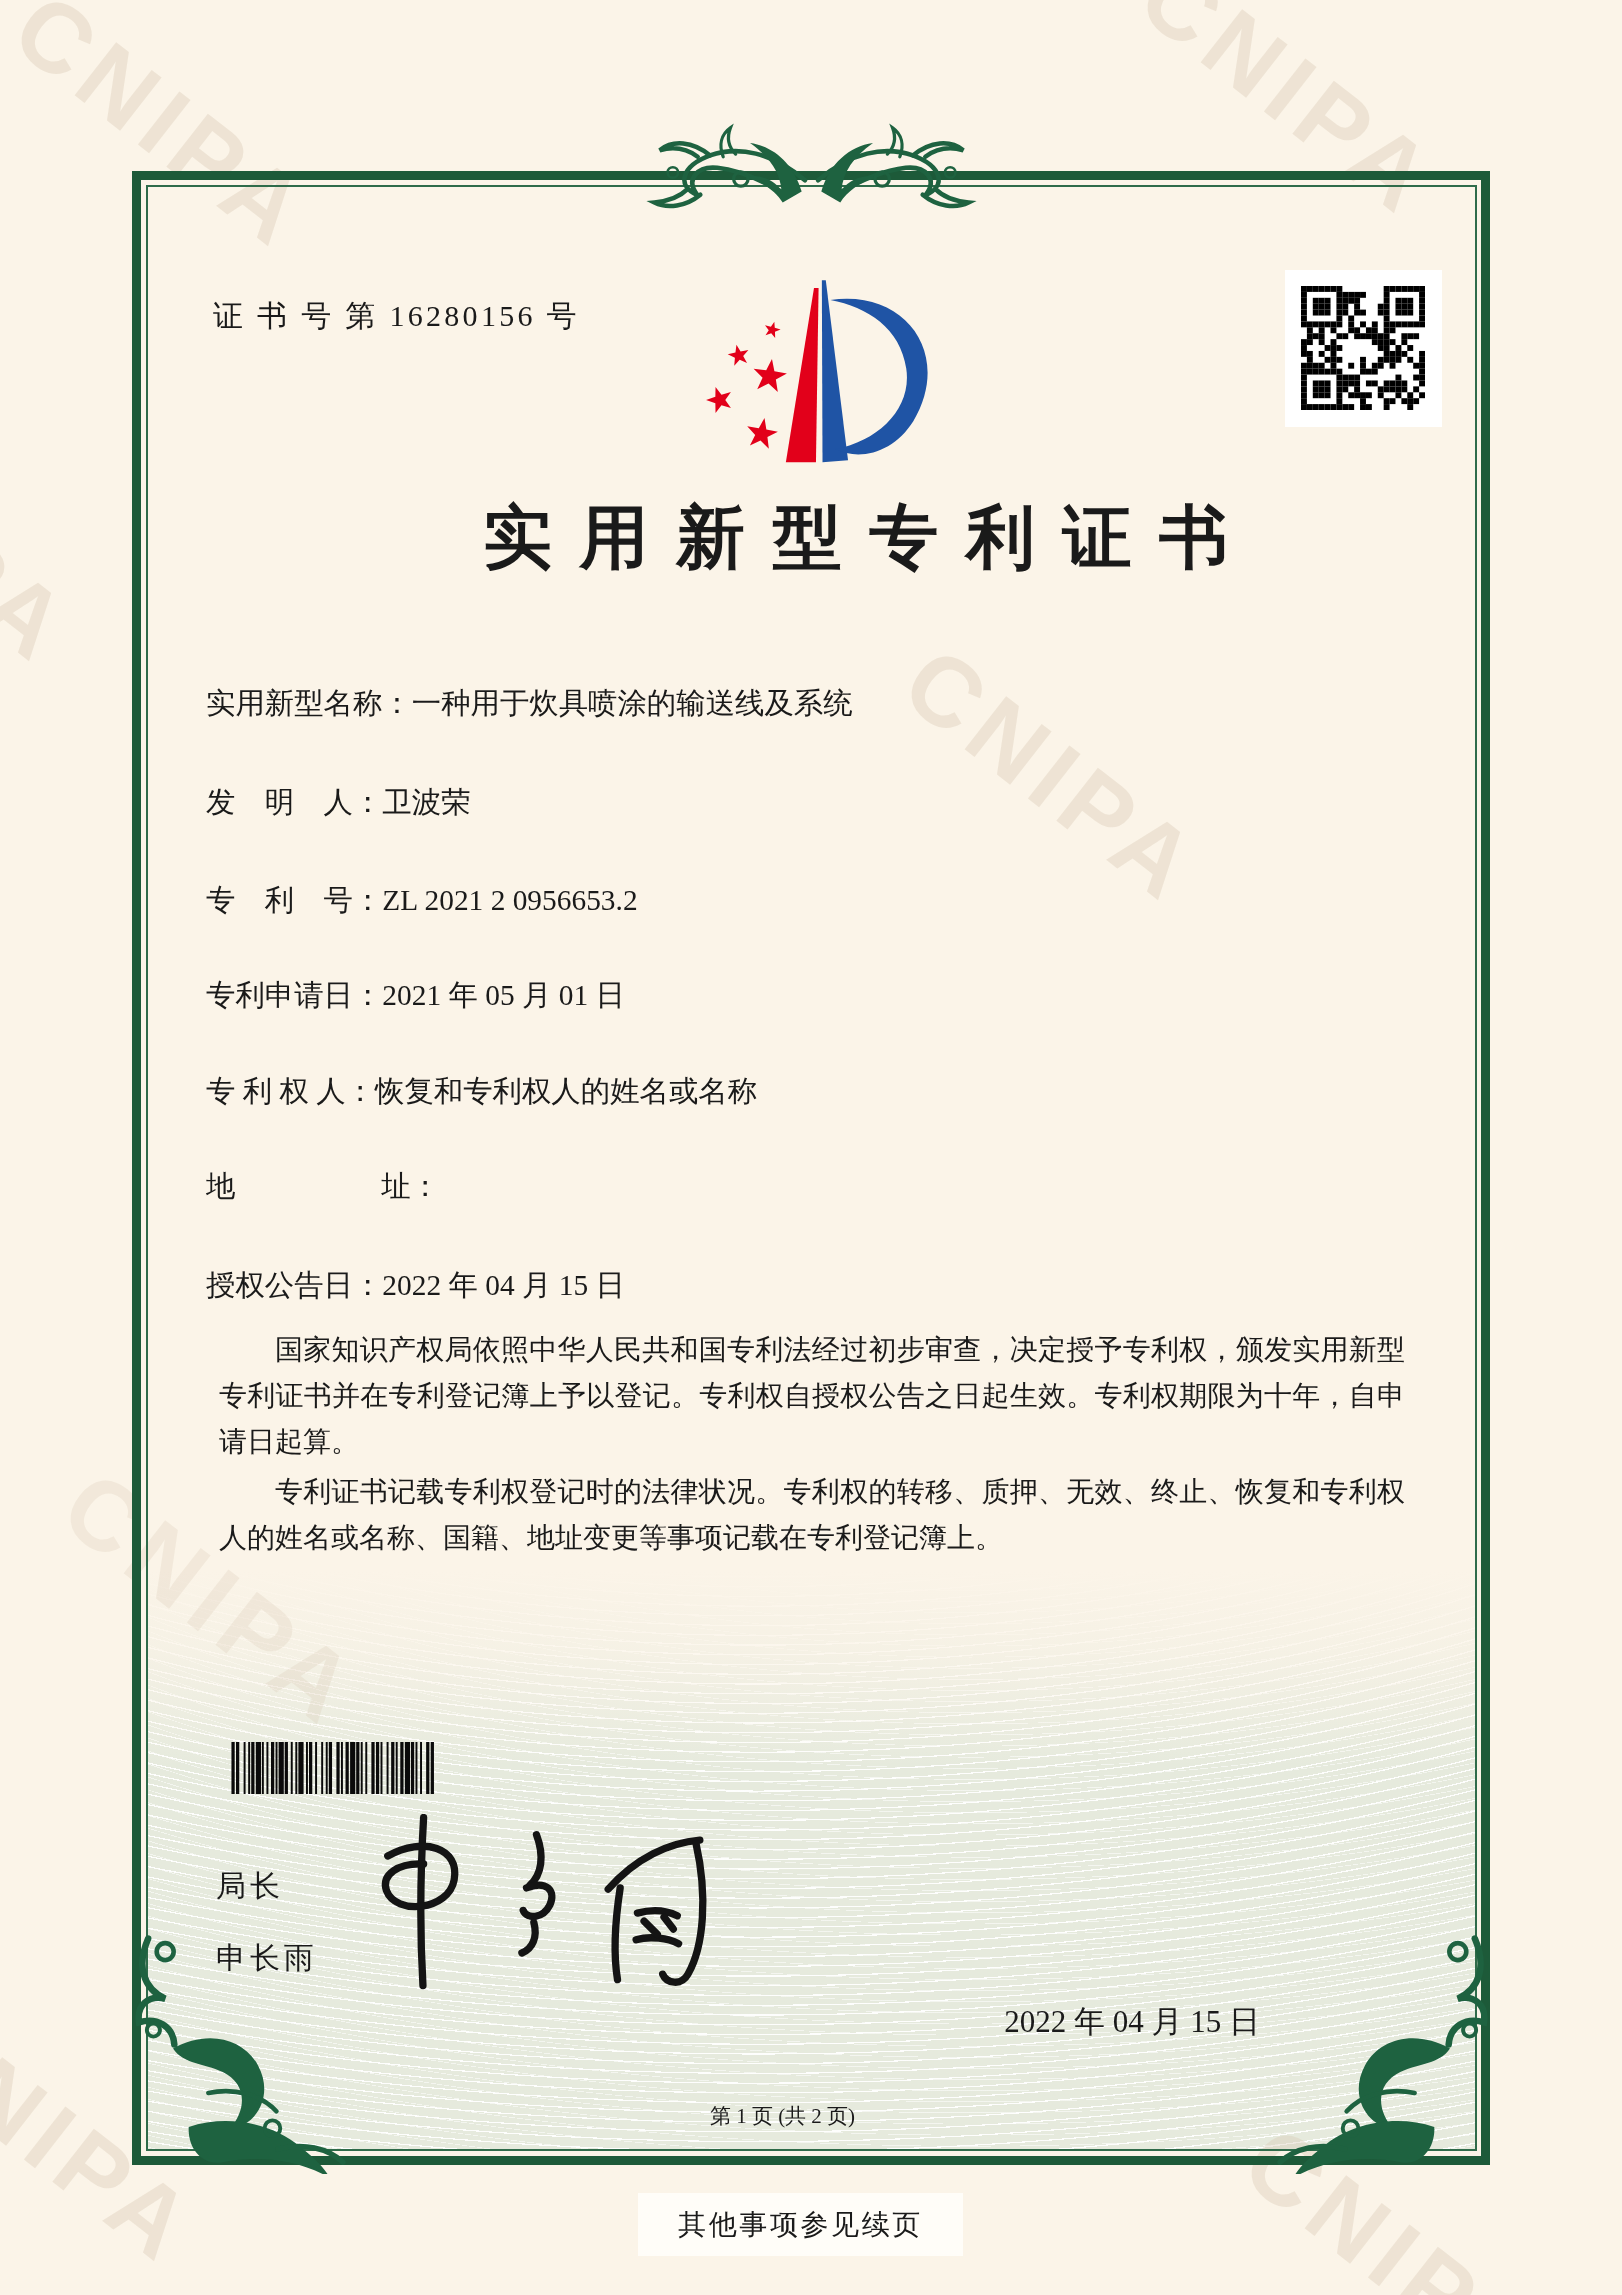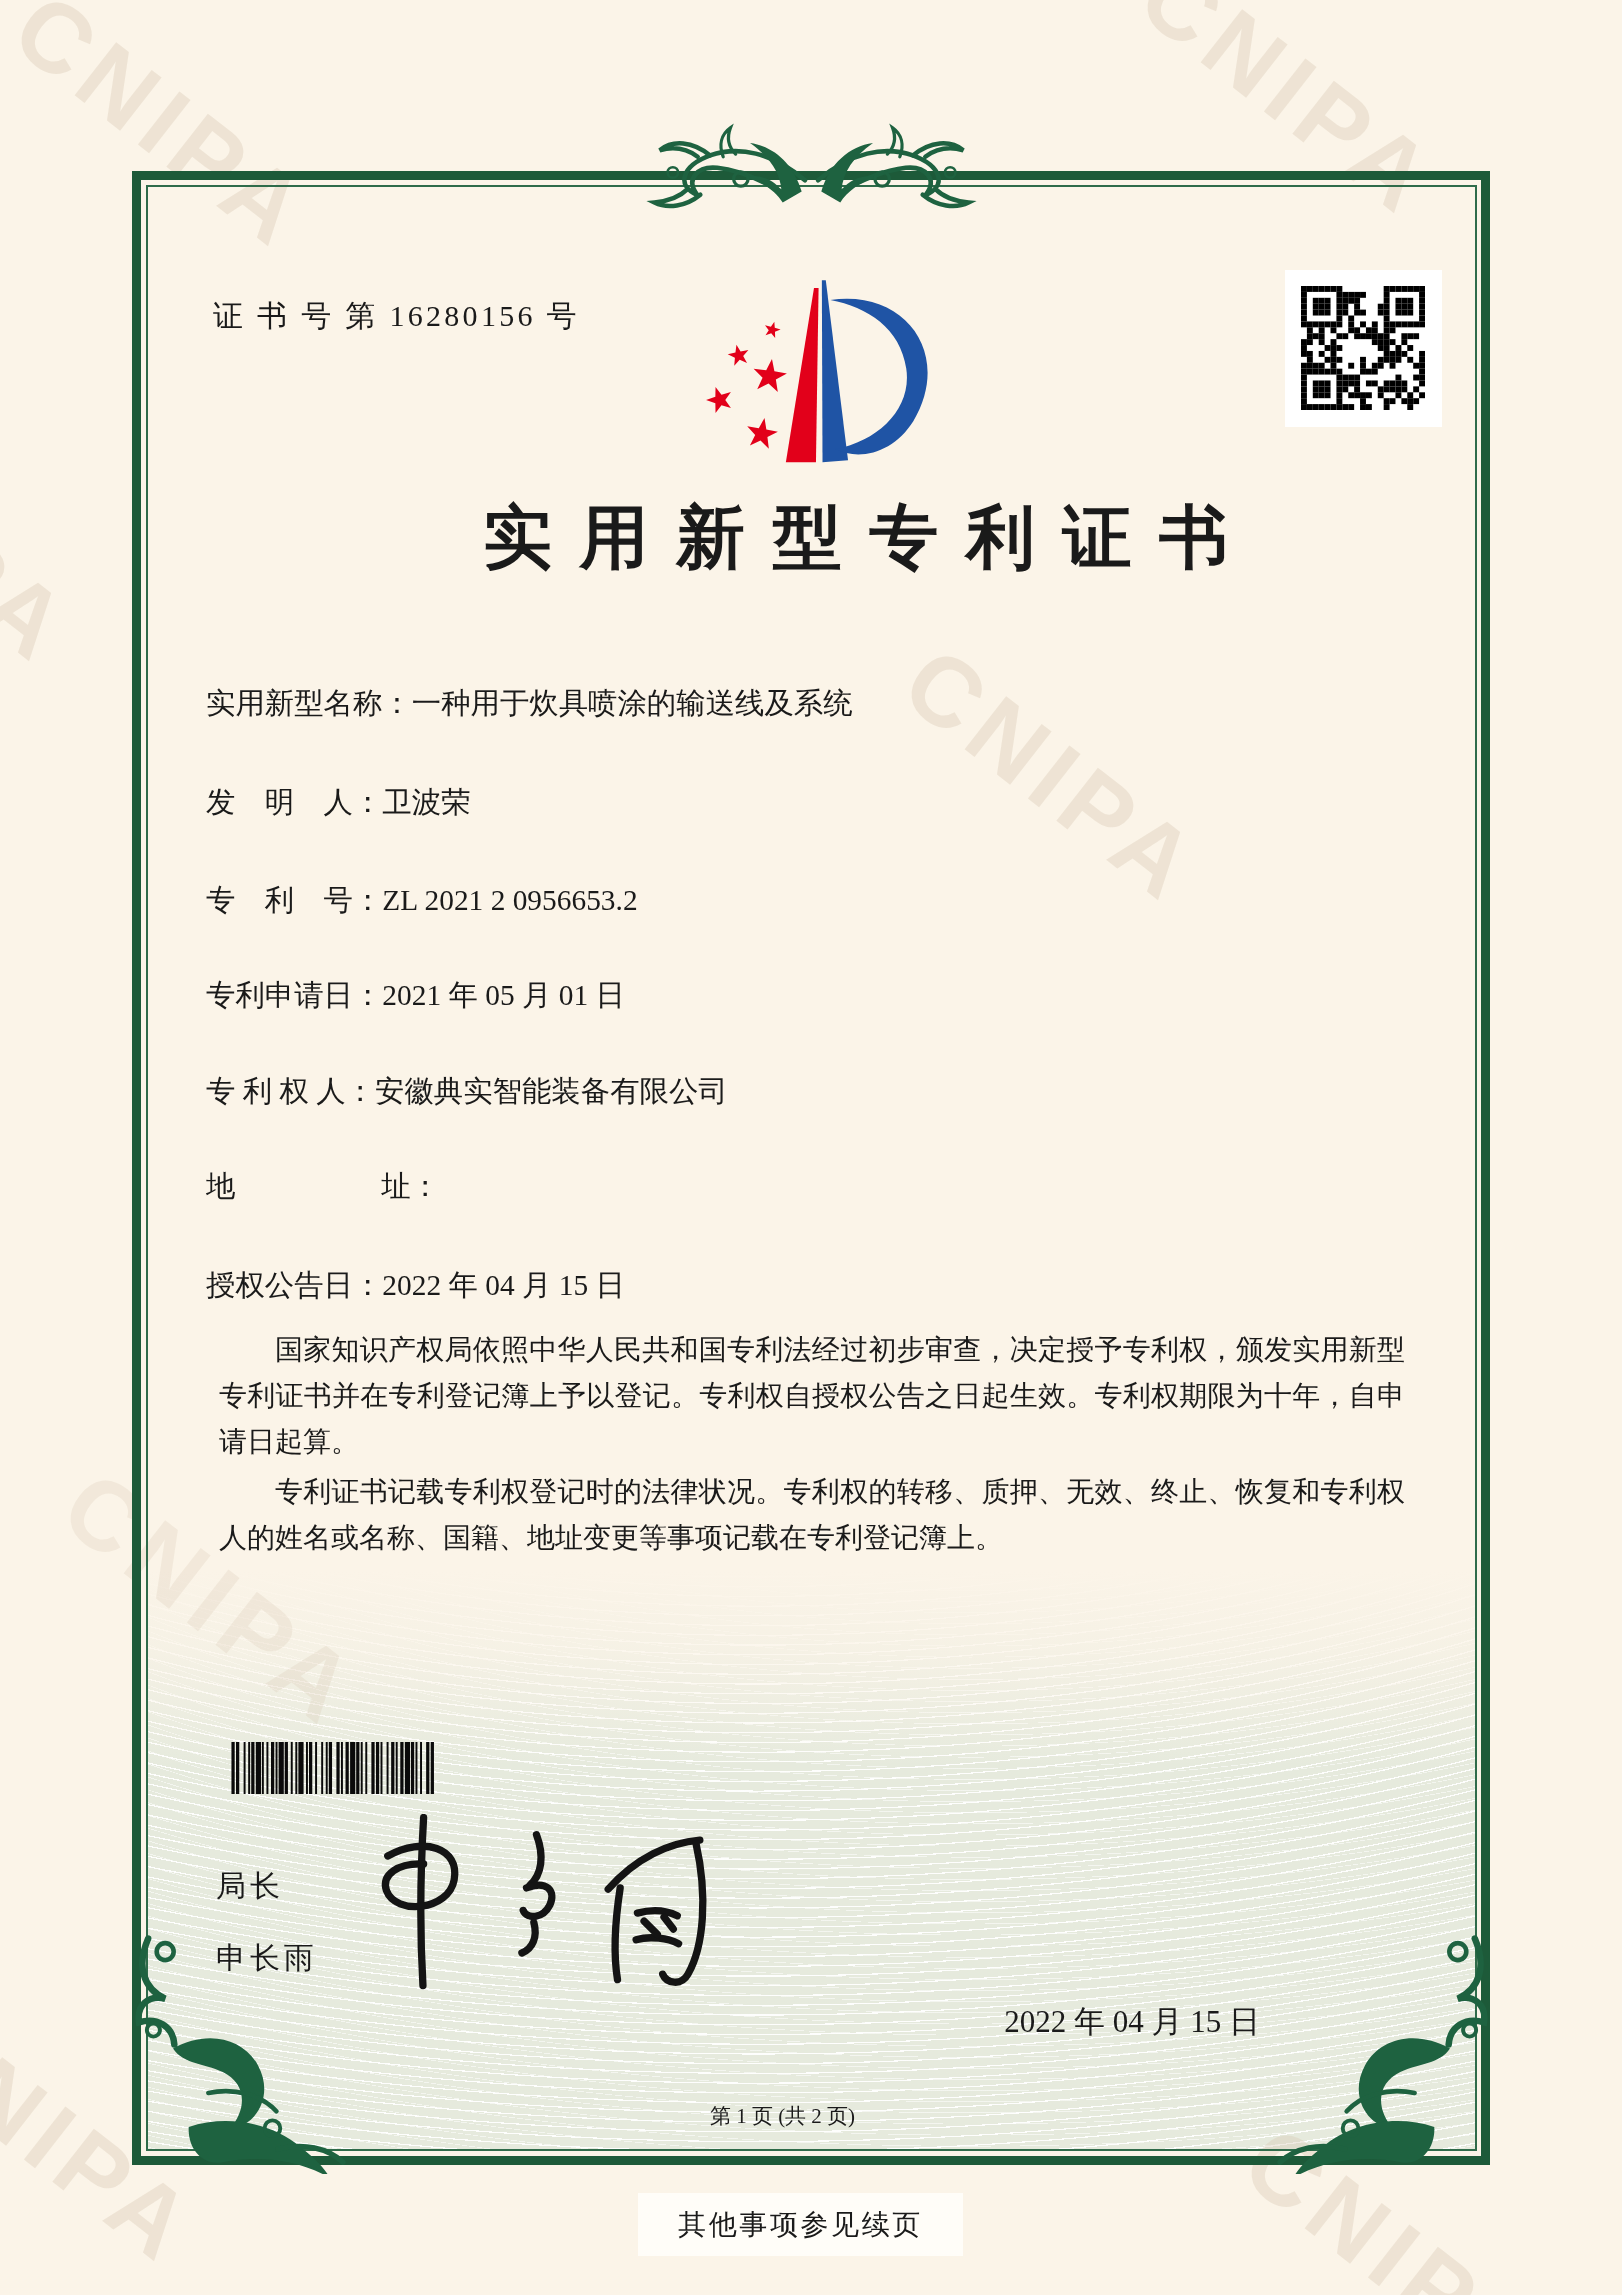--- a/index.html
+++ b/index.html
@@ -378,21 +378,21 @@
 <div class="abs row" style="top:783px">
   <span>发　明　人：</span><span>卫波荣</span>
 </div>
 <div class="abs row" style="top:881px">
   <span>专　利　号：</span><span>ZL 2021 2 0956653.2</span>
 </div>
 <div class="abs row" style="top:976px">
   <span>专利申请日：</span><span>2021 年 05 月 01 日</span>
 </div>
 <div class="abs row" style="top:1072px">
-  <span>专 利 权 人：</span><span>安徽典实智能装备有限公司</span>
+  <span>专 利 权 人：</span><span>恢复和专利权人的姓名或名称</span>
 </div>
 <div class="abs row" style="top:1167px">
   <span class="addr-label">
       <span>地</span>
       <span>址：</span>
     </span>
 </div>
 <div class="abs row" style="top:1266px">
   <span>授权公告日：</span><span>2022 年 04 月 15 日</span>
 </div>

